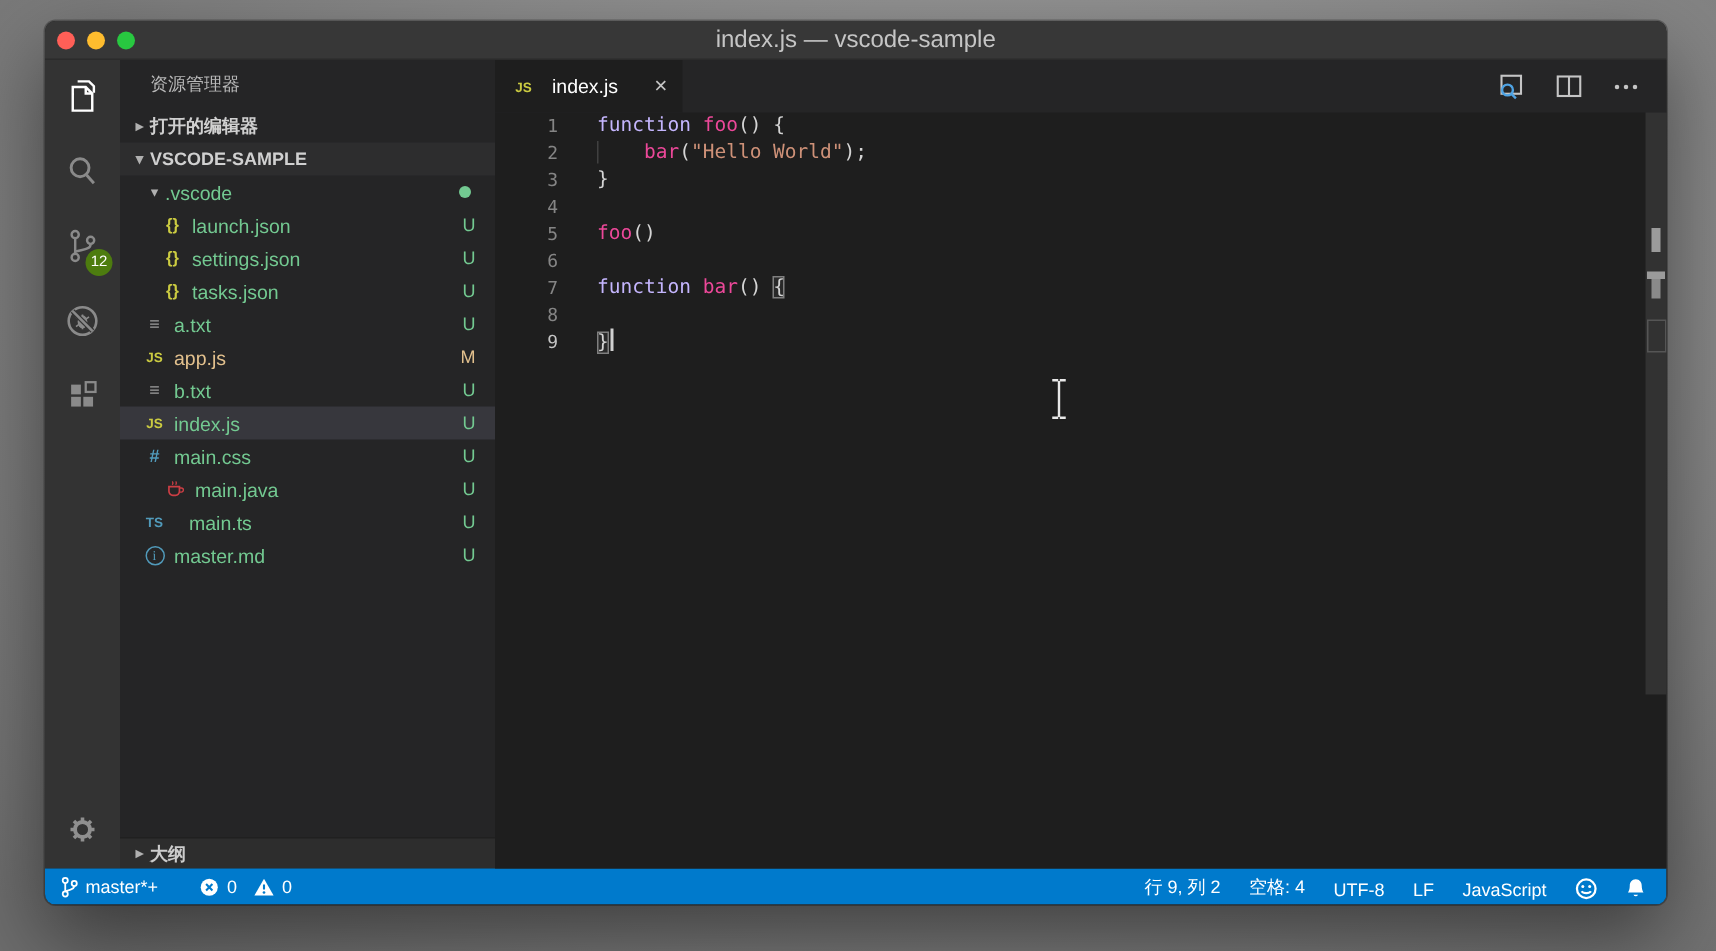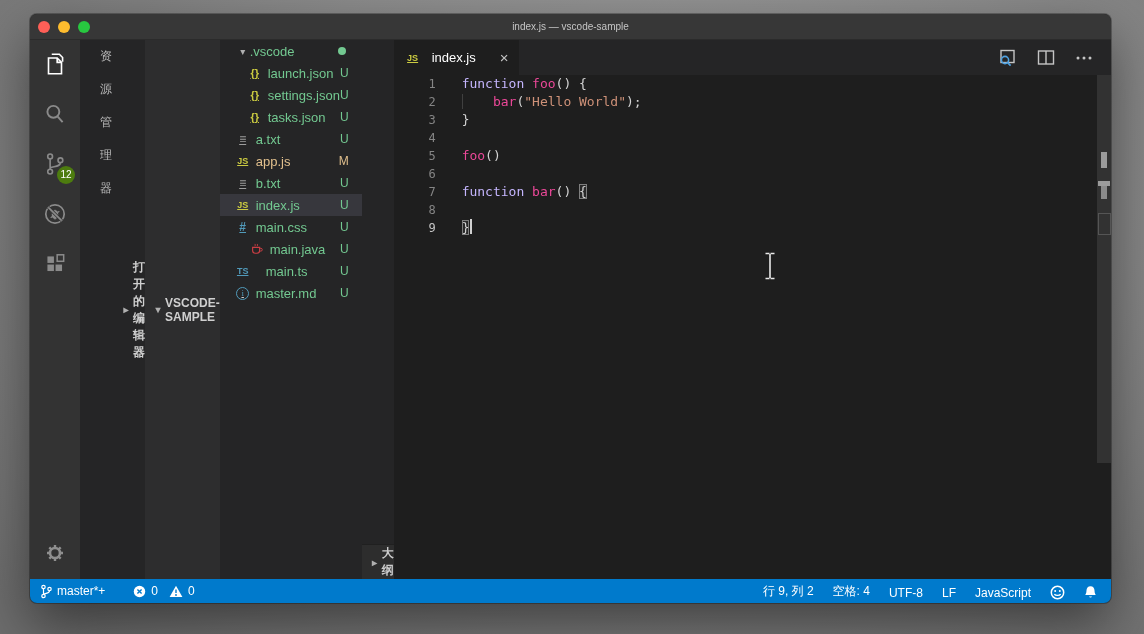--- a/index.html
+++ b/index.html
@@ -15,46 +15,46 @@
     box-shadow:0 22px 55px rgba(0,0,0,.5), 0 0 0 1px rgba(0,0,0,.28);
     display:flex; flex-direction:column;
   }
   
   .titlebar { flex:0 0 26px; background:#373737; position:relative;
     display:flex; align-items:center; justify-content:center;
     border-bottom:1px solid #2b2b2b; }
   .traffic { position:absolute; left:8px; top:7px; display:flex; gap:8px; }
   .light { width:12px; height:12px; border-radius:50%; }
   .light.red{ background:#ff5f57; } .light.yellow{ background:#febc2e; } .light.green{ background:#28c840; }
-  .win-title { font-size:10px; color:#c5c5c5; }
+  .win-title { font-size:16px; color:#c5c5c5; }
 
   
   .body { flex:1; display:flex; min-height:0; }
 
   
   .activitybar { flex:0 0 50px; background:#333333; display:flex; flex-direction:column; align-items:center; padding-top:10px; }
   .ab-item { width:28px; height:28px; margin-bottom:22px; position:relative; display:flex; align-items:center; justify-content:center; }
   .ab-badge { position:absolute; right:-6px; bottom:-6px; min-width:18px; height:18px; border-radius:9px;
     background:#4d7c0f; color:#fff; font-size:10px; line-height:18px; text-align:center; padding:0 3px; }
   .ab-gear { margin-top:auto; margin-bottom:12px; }
 
   
-  .sidebar { flex:0 0 250px; background:#252526; color:#cccccc; display:flex; flex-direction:row; font-size:13px; }
+  .sidebar { flex:0 0 250px; background:#252526; color:#cccccc; display:flex; flex-direction:column; font-size:13px; }
   .sidebar-header { flex:0 0 33px; line-height:33px; padding-left:20px; font-size:12px; color:#b8b8b8; }
   .section-row { flex:0 0 22px; display:flex; align-items:center; padding-left:6px; font-size:12px; font-weight:bold; color:#d0d0d0; }
   .section-row.workspace { background:#2d2d2e; }
   .tw { width:14px; text-align:center; font-size:10px; color:#b0b0b0; flex:0 0 14px; }
   .tree { display:flex; flex-direction:column; }
   .tree-row { height:22px; display:flex; align-items:center; }
   .tree-row.selected { background:#37373d; }
   .lbl { white-space:nowrap; }
   .c-green { color:#73c991; } .c-orange { color:#e2c08d; }
   .git-status { margin-left:auto; padding-right:13px; font-size:12px; }
   .dot { margin-left:auto; margin-right:16px; width:8px; height:8px; border-radius:50%; background:#73c991; }
-  .ficon { width:18px; flex:0 0 18px; display:inline-flex; align-items:center; justify-content:center; margin-right:4px;text-decoration:underline; }
+  .ficon { width:18px; flex:0 0 18px; display:inline-flex; align-items:center; justify-content:center; margin-right:4px; }
   .f-js, .f-ts { font-size:9px; font-weight:bold; }
   .f-js { color:#cbcb41; } .f-ts { color:#519aba; }
   .f-json { color:#cbcb41; font-size:11px; font-weight:bold; }
   .f-txt { color:#9d9d9d; font-size:12px; }
   .f-css { color:#519aba; font-size:12px; font-weight:bold; }
   .info-circle { width:13px; height:13px; border-radius:50%; border:1px solid #519aba; color:#519aba;
     font-size:9px; line-height:11px; text-align:center; display:inline-block; font-family:"Liberation Serif",serif; }
   .outline-row { margin-top:auto; flex:0 0 21px; background:#2d2d2d; border-top:1px solid #202020;
     display:flex; align-items:center; padding-left:6px; font-size:12px; font-weight:bold; color:#cccccc; }
 

